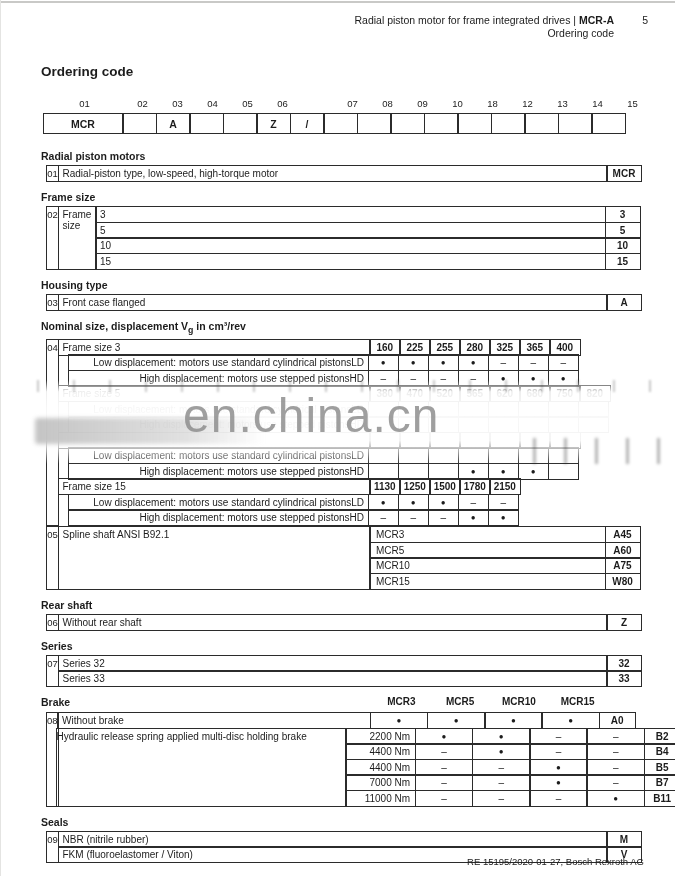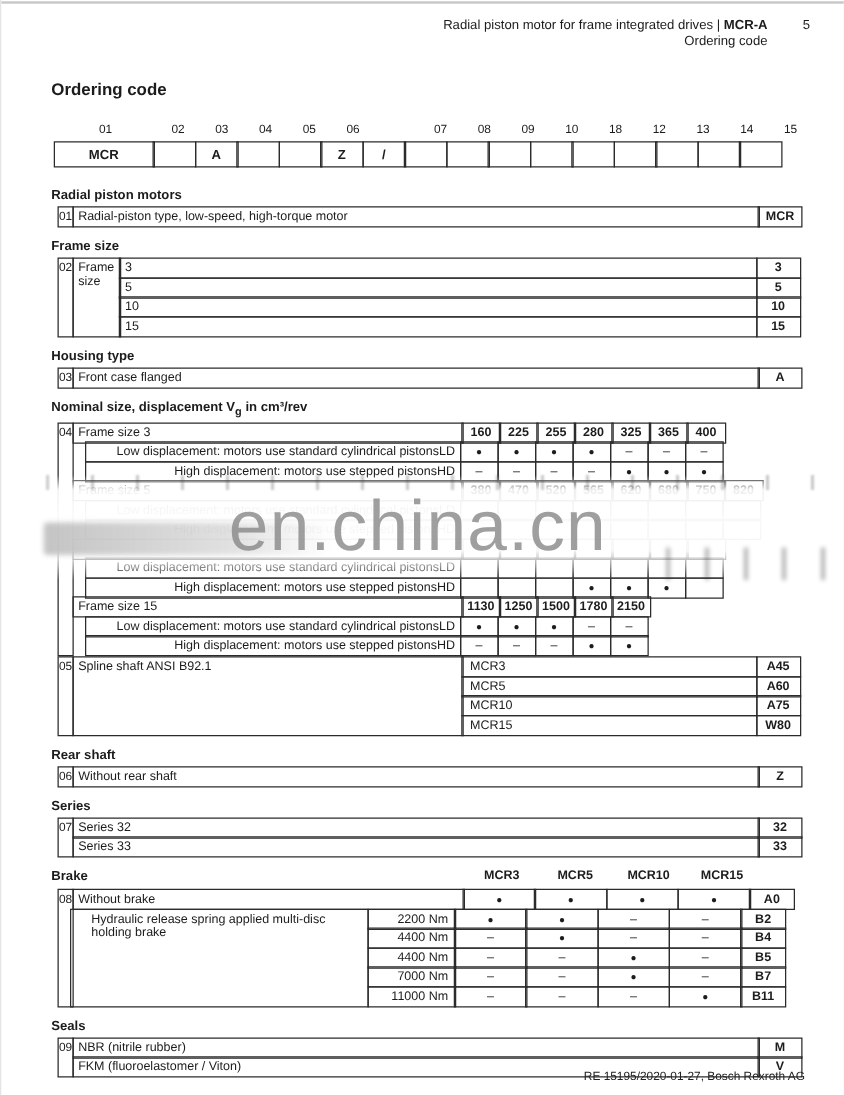--- a/index.html
+++ b/index.html
@@ -54,37 +54,37 @@
 
   
   .ds-desc{width:313px;padding-left:4px;padding-top:2px;}
   .ds-motor{width:237px;padding-left:6px;}
 
   
   .bk-head{position:relative;height:13px;}
   .bk-head .t{font-weight:bold;font-size:10.5px;position:absolute;left:0;top:0;}
   .bk-head .col{position:absolute;top:0;width:58.75px;text-align:center;font-weight:bold;font-size:10px;}
   .bk-desc1{width:314px;}
-  .bk-desc{width:239px;padding-left:16px;padding-top:2px;}
+  .bk-desc{width:291px;padding-left:0;padding-top:2px;}
   .bk-tq{width:71px;justify-content:flex-end;padding-right:5px;}
   .bk-v{width:58.75px;justify-content:center;}
   .bk-code{width:37px;font-weight:bold;justify-content:center;}
   .stack{display:flex;flex-direction:column;margin-left:-1.5px;}
   .subgrid{display:flex;margin-top:-1.5px;}
   .footer{position:absolute;right:32px;bottom:9px;font-size:9.5px;color:#222;}
 
   
   .wm{position:absolute;left:22px;top:376px;width:648px;height:96px;pointer-events:none;}
   .wm-white{position:absolute;left:0;top:4px;width:100%;height:84px;
     background:linear-gradient(180deg,rgba(255,255,255,0) 0%,rgba(255,255,255,.92) 14%,
       rgba(255,255,255,.97) 40%,rgba(255,255,255,.95) 72%,rgba(255,255,255,.55) 86%,rgba(255,255,255,0) 100%);}
   .wm-streak{position:absolute;left:12px;top:42px;width:230px;height:26px;
     background:linear-gradient(90deg,rgba(148,148,148,.55),rgba(168,168,168,.35) 65%,rgba(170,170,170,0));
     filter:blur(2px);border-radius:3px;}
-  .wm-text{position:absolute;left:160px;top:12px;font-size:57px;letter-spacing:1px;
+  .wm-text{position:absolute;left:160px;top:12px;font-size:48px;letter-spacing:1px;
     color:rgba(138,138,138,.82);white-space:nowrap;}
   .wm-ticks{position:absolute;left:14px;top:4px;width:620px;height:12px;opacity:.55;filter:blur(1px);
     background:repeating-linear-gradient(90deg,rgba(70,70,70,.55) 0 2px,rgba(255,255,255,0) 2px 36px);}
   .wm-ticks2{position:absolute;left:510px;top:62px;width:140px;height:26px;opacity:.5;filter:blur(1.5px);
     background:repeating-linear-gradient(90deg,rgba(40,40,40,.7) 0 3px,rgba(255,255,255,0) 3px 31px);}
 </style>
 </head>
 <body>
 
 <div class="page">

